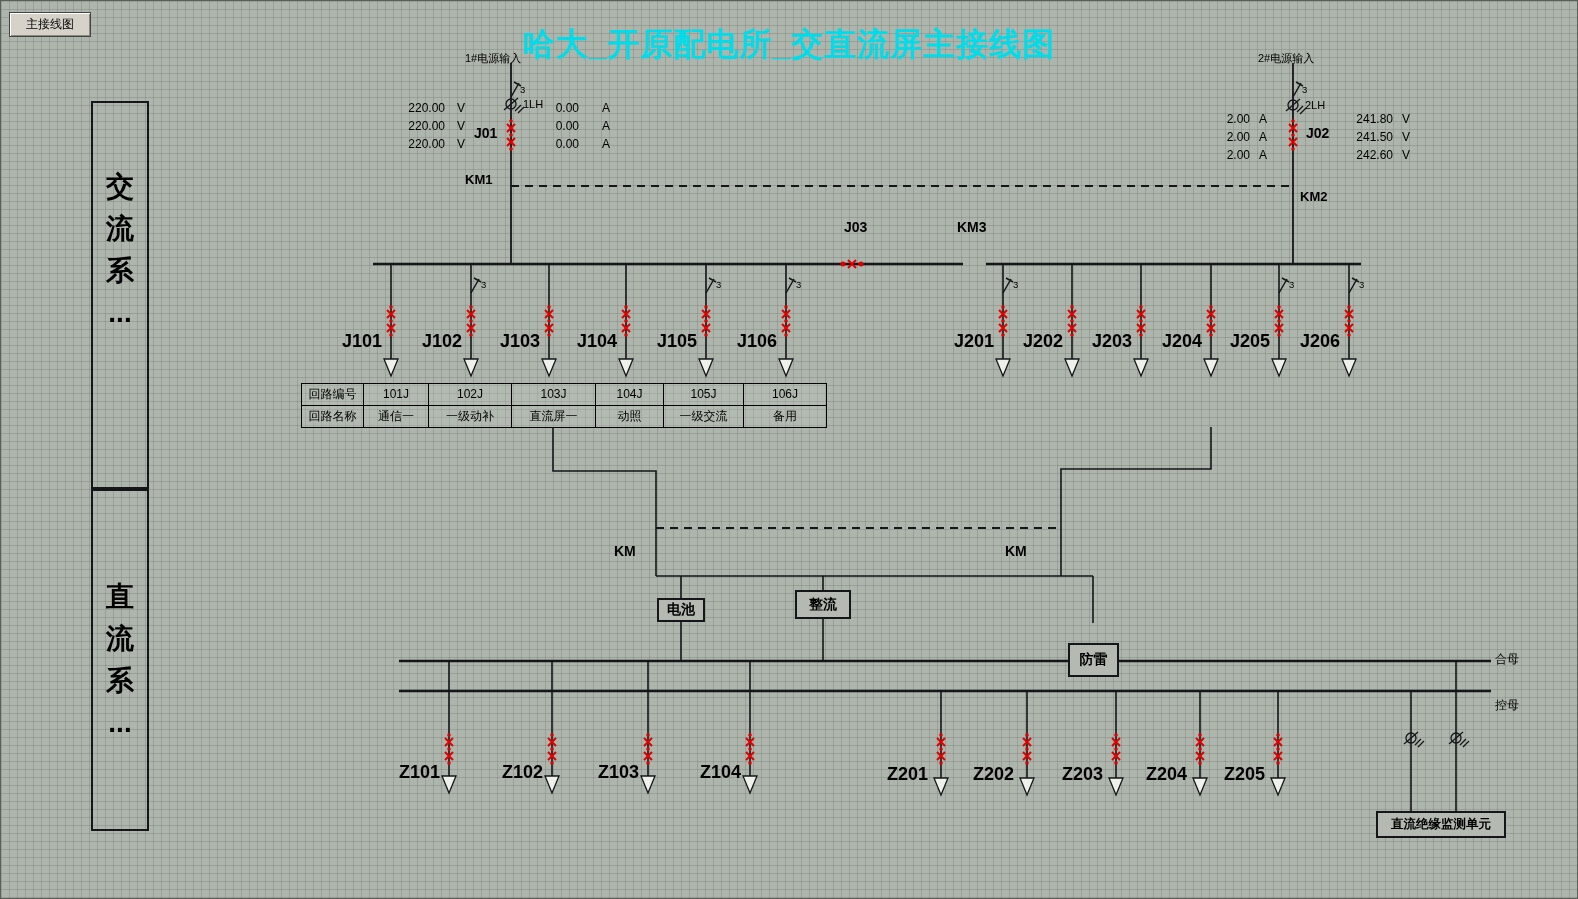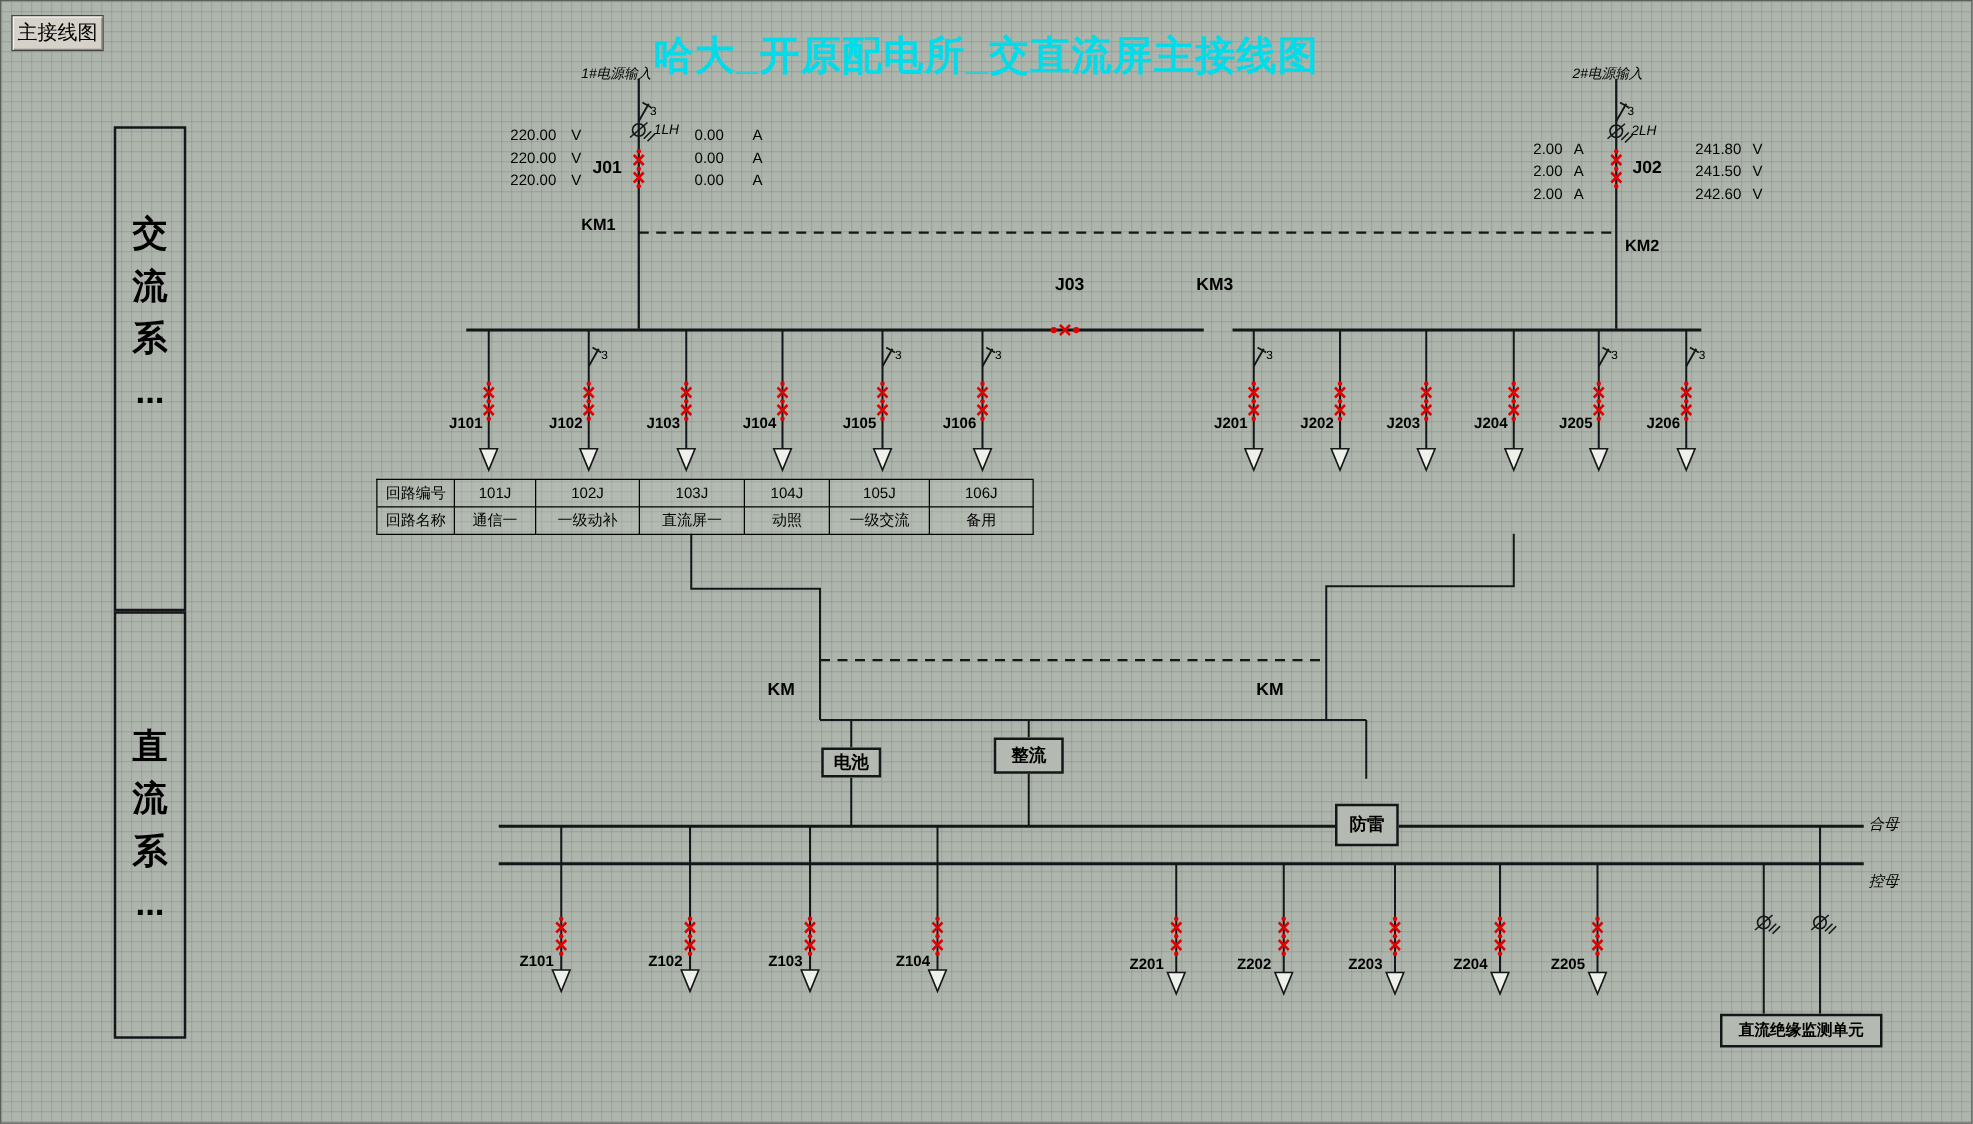--- a/index.html
+++ b/index.html
@@ -8,42 +8,42 @@
     position:relative; width:1578px; height:899px; overflow:hidden; color:#000;
     background-color:#aeb5ac;
     background-image:
       linear-gradient(rgba(118,126,117,0.38) 1px, transparent 1px),
       linear-gradient(90deg, rgba(118,126,117,0.38) 1px, transparent 1px);
     background-size:8px 8px;
     border:1px solid #5a5f58;
   }
   .wires { position:absolute; left:0; top:0; }
   .tab {
-    position:absolute; left:8px; top:11px; padding:3px 4px; font-size:16px;
+    position:absolute; left:8px; top:11px; padding:3px 16px; font-size:12px;
     background:#d6d2ca; border:1px solid #444;
     box-shadow: inset 1px 1px 0 #fff, inset -1px -1px 0 #8a887f;
     cursor:default; white-space:nowrap;
   }
   .title {
     position:absolute; left:0; right:0; top:22px; text-align:center;
     font-size:32px; font-weight:bold; letter-spacing:1px; color:#00dcea;
     white-space:nowrap;
   }
   .vpanel {
     position:absolute; left:90px; width:58px; border:2px solid #14161a;
     display:flex; align-items:center; justify-content:center; text-align:center;
     font-size:28px; font-weight:bold; line-height:1.5; white-space:pre-line;
   }
-  .lbl  { position:absolute; font-size:12px; white-space:nowrap;font-style:italic; }
+  .lbl  { position:absolute; font-size:12px; white-space:nowrap; }
   .sm   { font-size:11px; }
   .dev  { position:absolute; font-size:14px; font-weight:bold; white-space:nowrap; }
   .meas { position:absolute; font-size:12px; line-height:14px; text-align:right; white-space:nowrap; }
   .unit { position:absolute; font-size:12px; line-height:14px; white-space:nowrap; }
   .ph3  { position:absolute; font-size:9.5px; line-height:10px; }
-  .fdr  { position:absolute; width:44px; text-align:right; font-size:12px; font-weight:bold; white-space:nowrap; }
+  .fdr  { position:absolute; width:44px; text-align:left; font-size:18px; font-weight:bold; white-space:nowrap; }
   .box {
     position:absolute; border:2px solid #14161a; background:#b4bab1;
     display:flex; align-items:center; justify-content:center;
     font-size:14px; font-weight:bold; white-space:nowrap;
   }
   .box.thin { font-weight:600; font-size:12.5px; }
   .tbl {
     position:absolute; display:grid;
     border-top:1px solid #000; border-left:1px solid #000;
     background:rgba(193,198,189,0.30);

